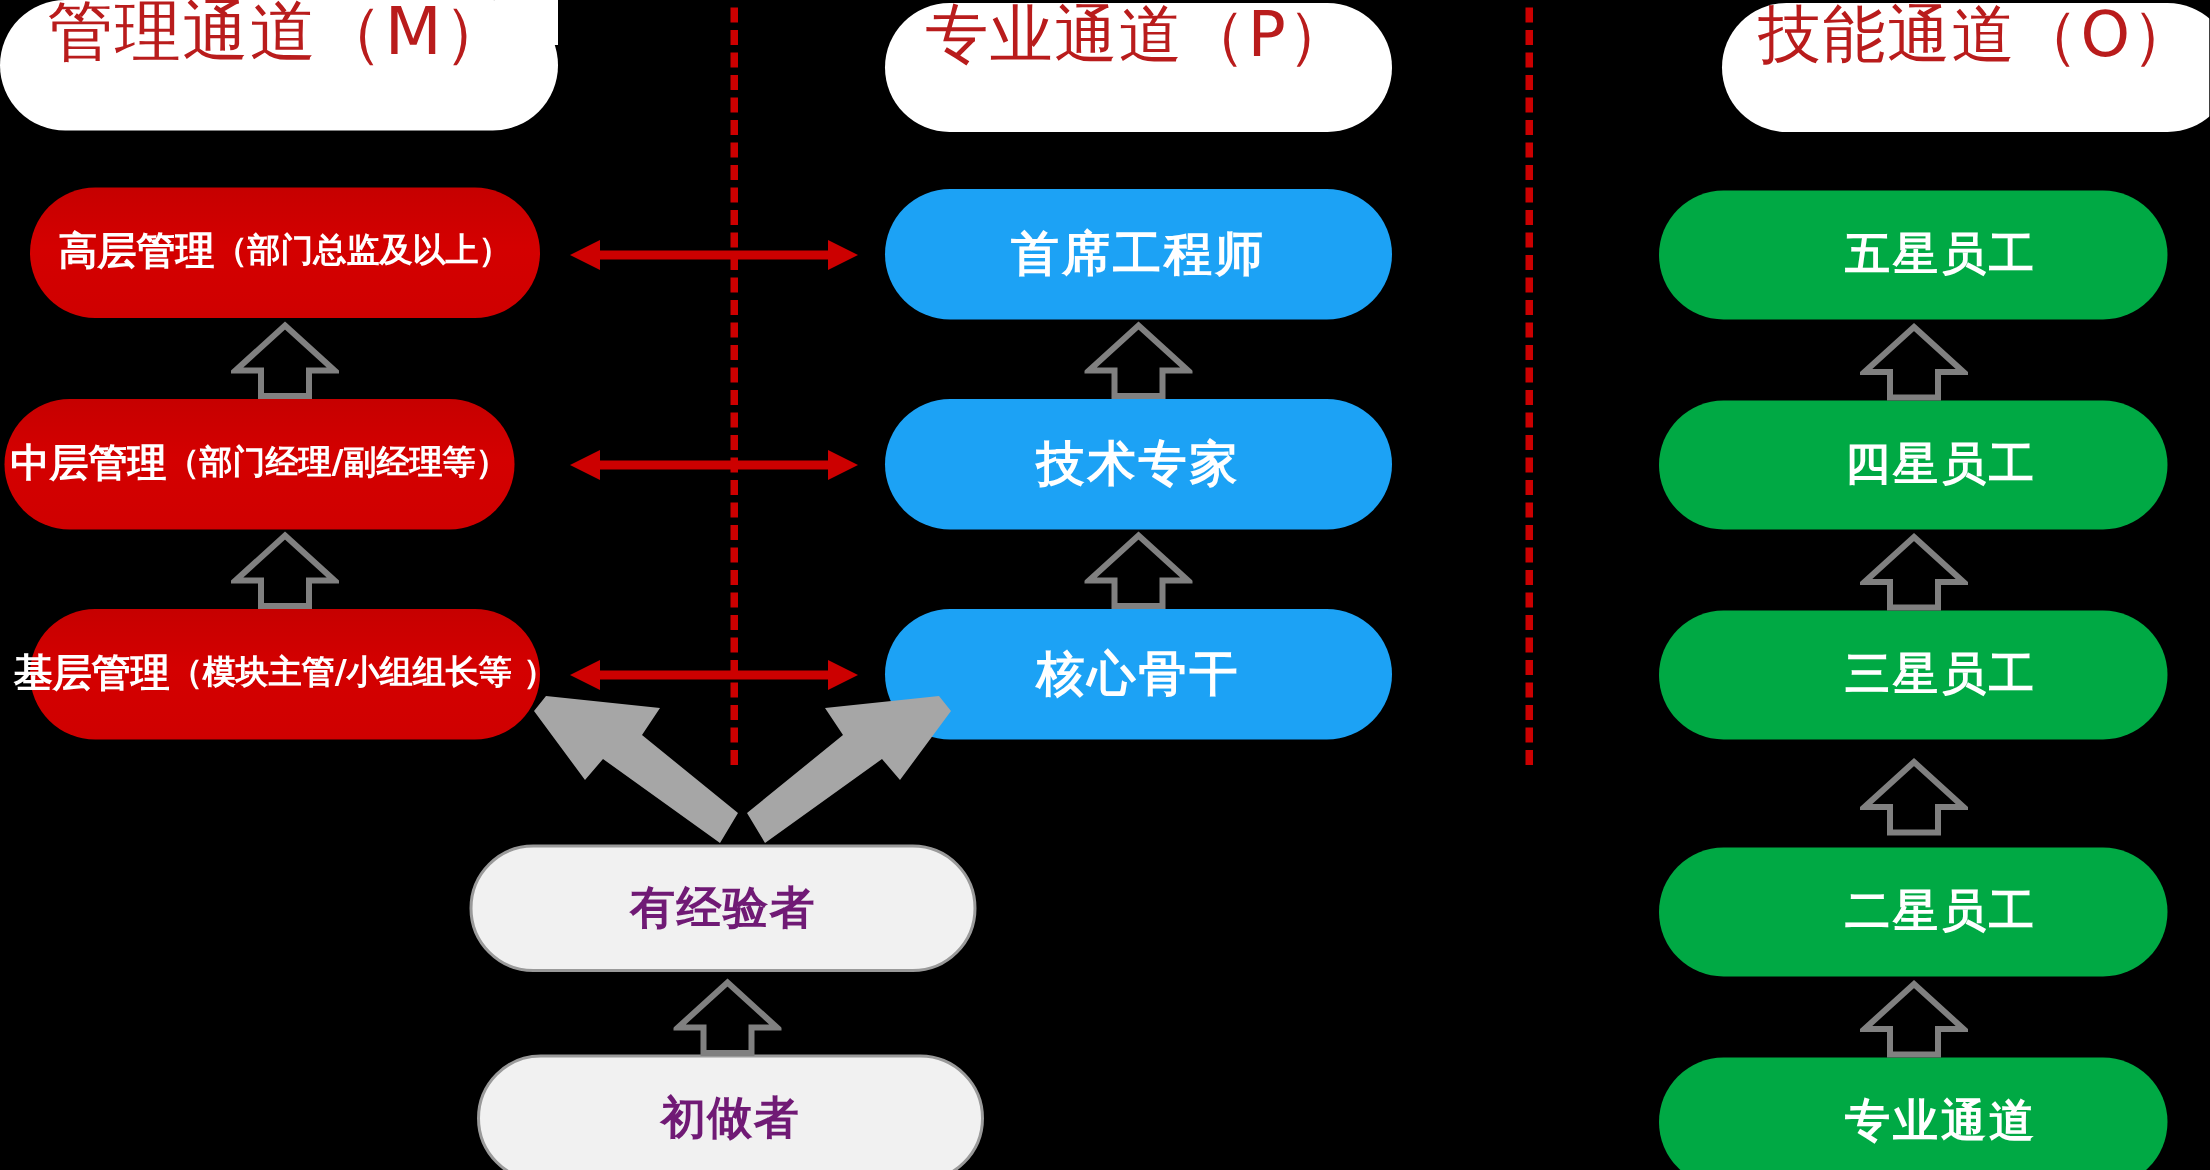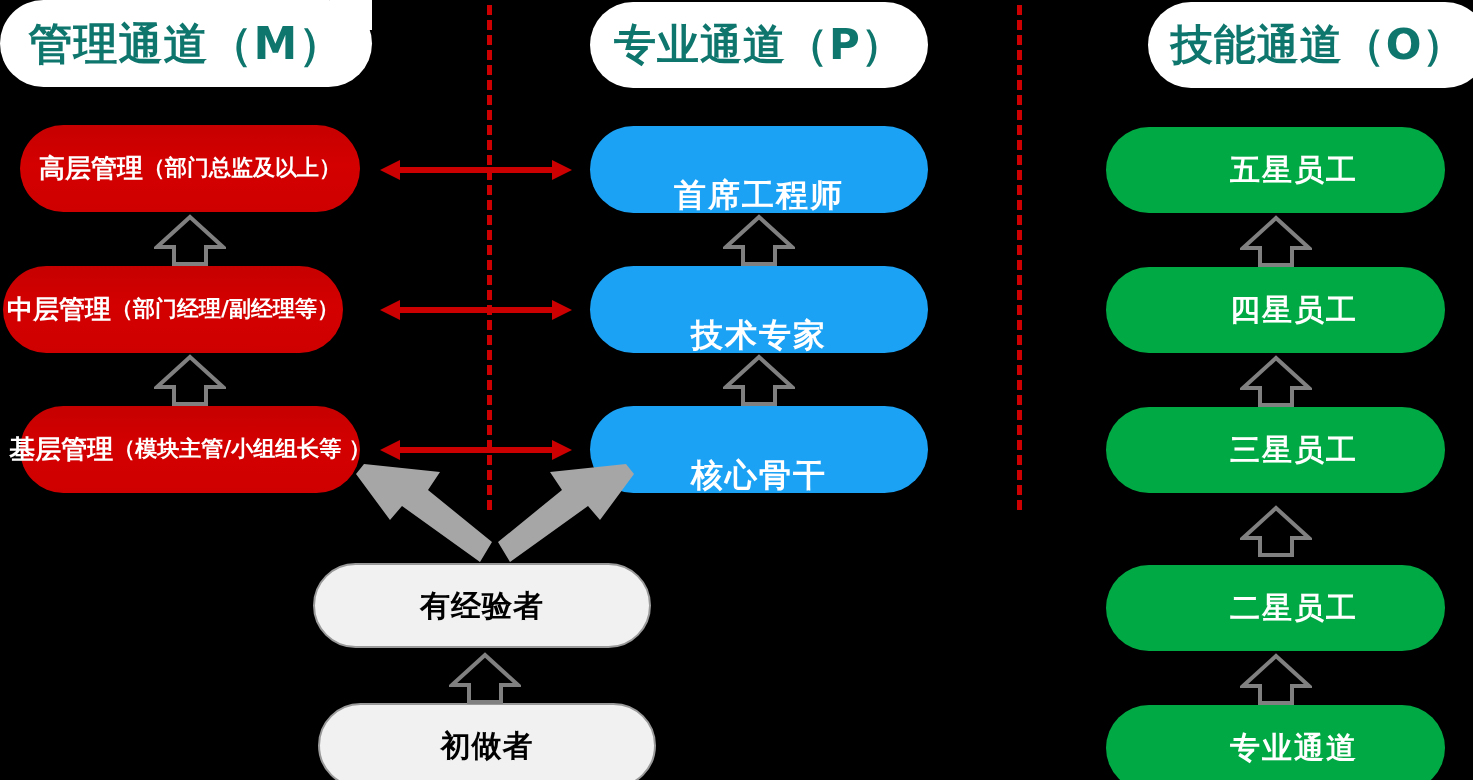--- a/index.html
+++ b/index.html
@@ -13,25 +13,24 @@
     height: 780px;
     background: #000000;
     overflow: hidden;
     font-family: "DejaVu Sans", "Liberation Sans", sans-serif;
   }
 
   
   .header-pill {
     position: absolute;
     background: #ffffff;
-    color: #0f766e;
+    color: #b91c1c;
     display: flex;
-    align-items: center;
     justify-content: center;
-    font-weight: bold;
+    font-weight: normal;
     letter-spacing: 1px;
     white-space: nowrap;
   }
   .header-pill .pill-label {
     line-height: 1;
     display: block;
   }
   #header-m {
     left: 0px; top: 0px; width: 372px; height: 87px;
     border-radius: 44px;
@@ -79,36 +78,36 @@
   .box-red {
     background: linear-gradient(180deg, #c60000 0%, #d40000 45%, #cf0000 100%);
     width: 340px; height: 87px;
   }
   .box-red .title { font-size: 26px; }
   .box-red .sub { font-size: 22px; margin-top: 0; }
 
   
   .box-blue {
     background: #1CA2F5;
-    width: 338px; height: 87px; align-items: flex-end;
+    width: 338px; height: 87px;
   }
   .box-blue .title { font-size: 32px; letter-spacing: 2px; }
 
   
   .box-green {
     background: #00A944;
     width: 339px; height: 86px;
   }
   .box-green .title { font-size: 30px; letter-spacing: 2px; margin-left: 37px; }
 
   
   .box-white {
     background: #f1f1f1;
     border: 2px solid #9a9a9a;
-    color: #000000;
+    color: #701a75;
     width: 338px; height: 85px;
     box-sizing: border-box;
   }
   .box-white .title { font-size: 30px; letter-spacing: 1px; }
 
   
   .up-arrow {
     position: absolute;
     width: 72px;
     height: 54px;

